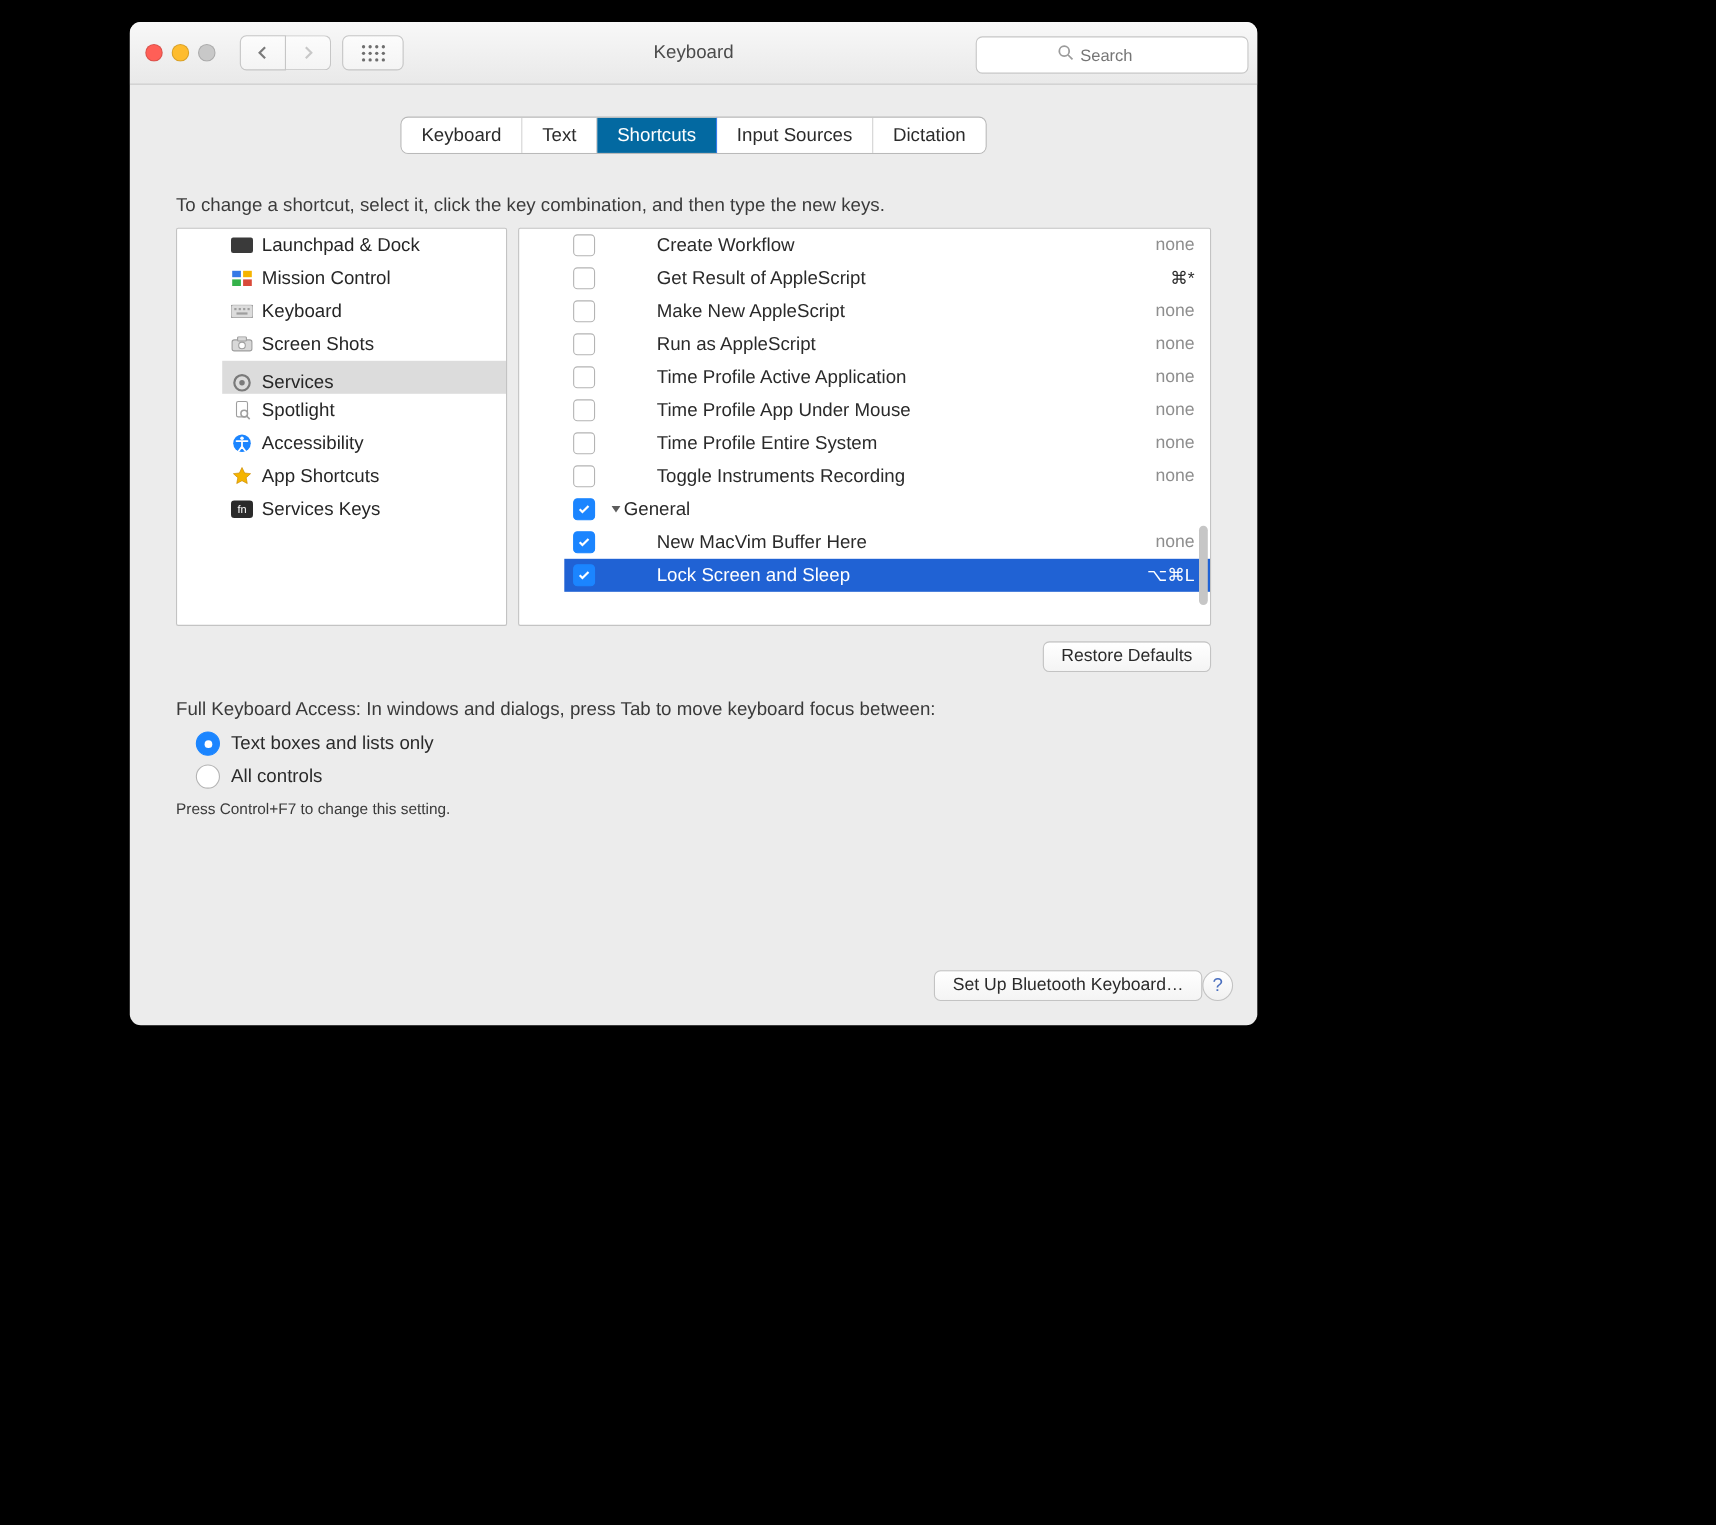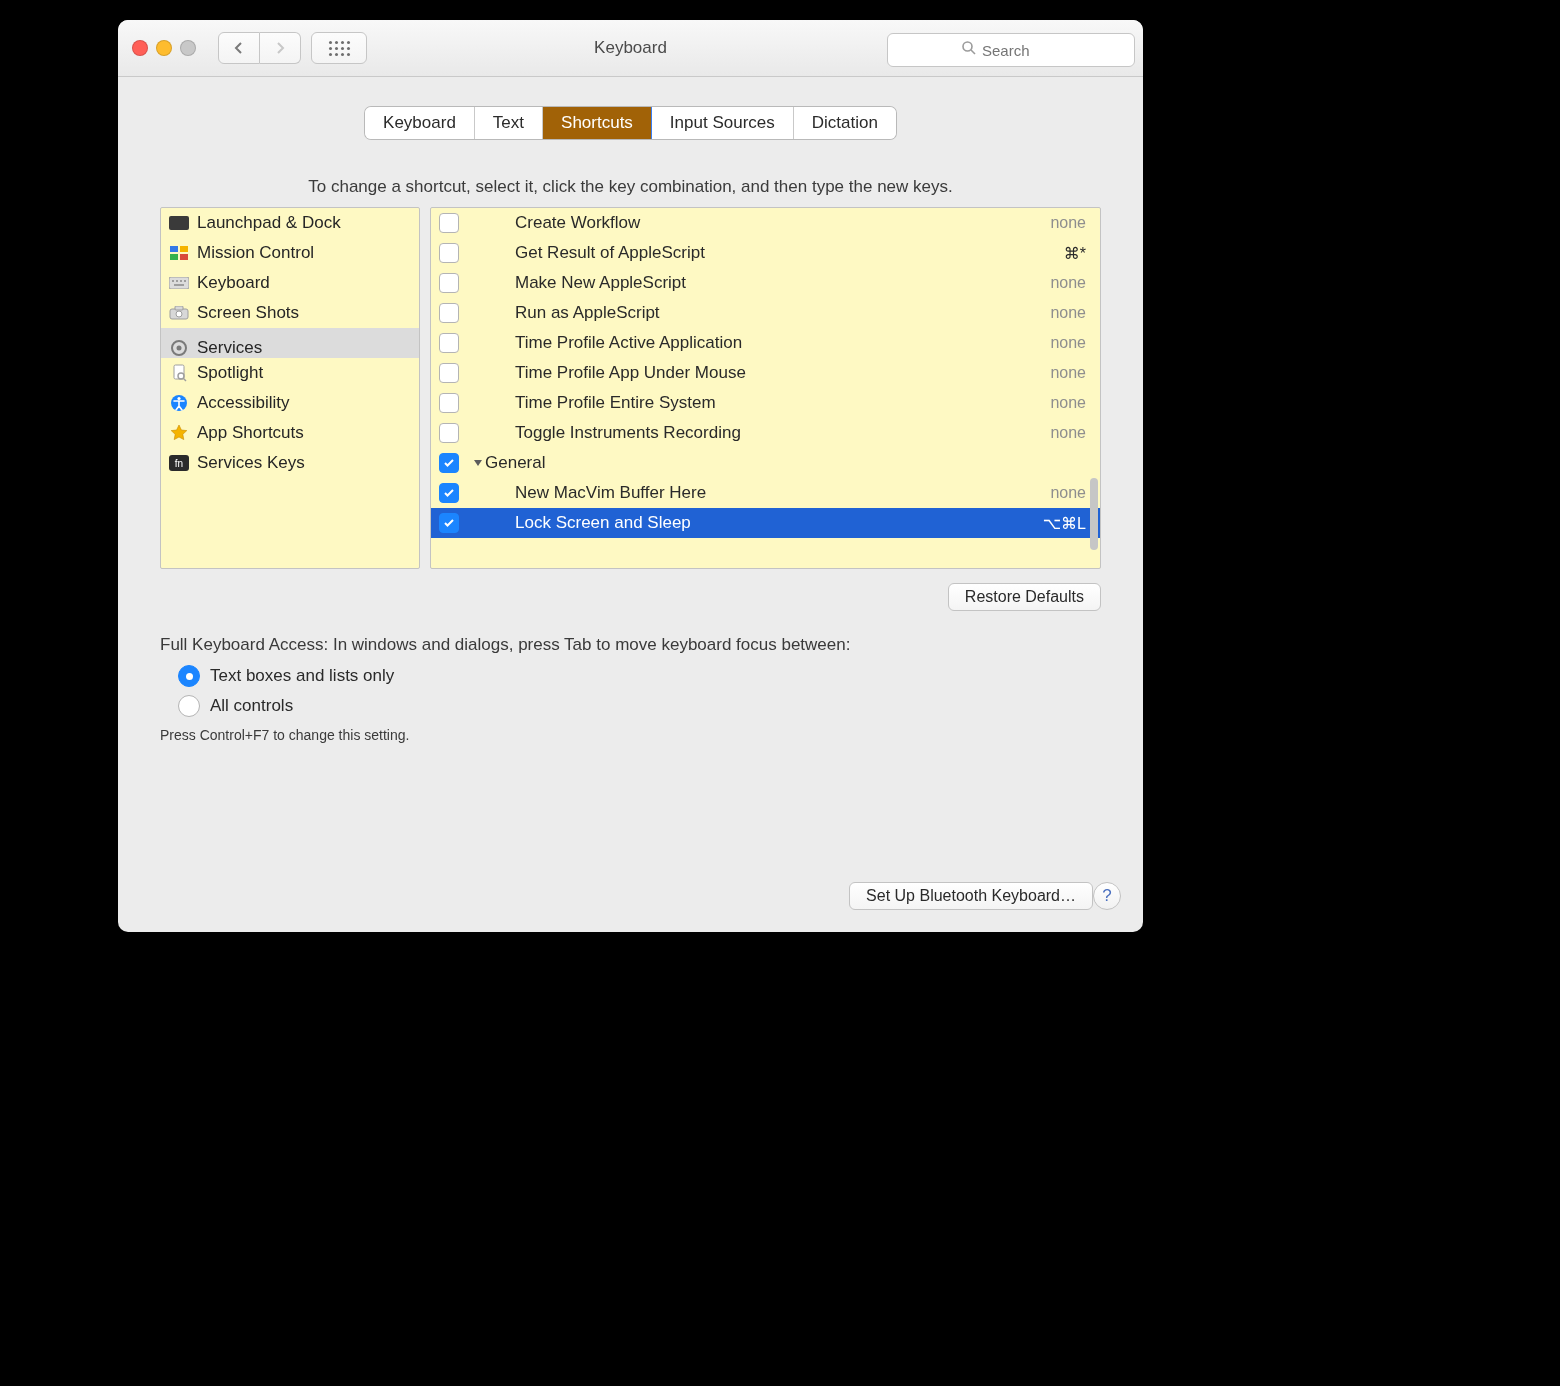--- a/index.html
+++ b/index.html
@@ -114,44 +114,44 @@
     padding: 4px 18px;
     font-size:17px;
     background:#ffffff;
     color:#2b2b2b;
     border-right:1px solid #c9c9c9;
     display:flex;align-items:center;
     height:24px;
   }
   .tab:last-child { border-right:none; }
   .tab.active {
-    background:#a16207;
+    background:#0369a1;
     color:#ffffff;
     border-right-color:#3a7ff6;
   }
   
   .instructions {
     font-size:17px;
     color:#3b3b3b;
     margin: 38px 42px 10px 42px;
-    text-align: center;
   }
   
   .panes {
     display:flex;
     margin: 0 42px;
     gap:10px;
     height:362px;
   }
   .pane {
-    background:#fef9c3;
+    background:#ffffff;
     border:1px solid #c3c3c3;
     border-radius:2px;
     overflow:hidden;
     position:relative;
+    padding-left:41px;
   }
   .left-pane  { width:258px; }
   .right-pane { flex:1; }
   
   .cat-list { list-style:none; margin:0; padding:0; }
   .cat-item {
     display:flex;
     align-items:center;
     gap:8px;
     height:30px;

